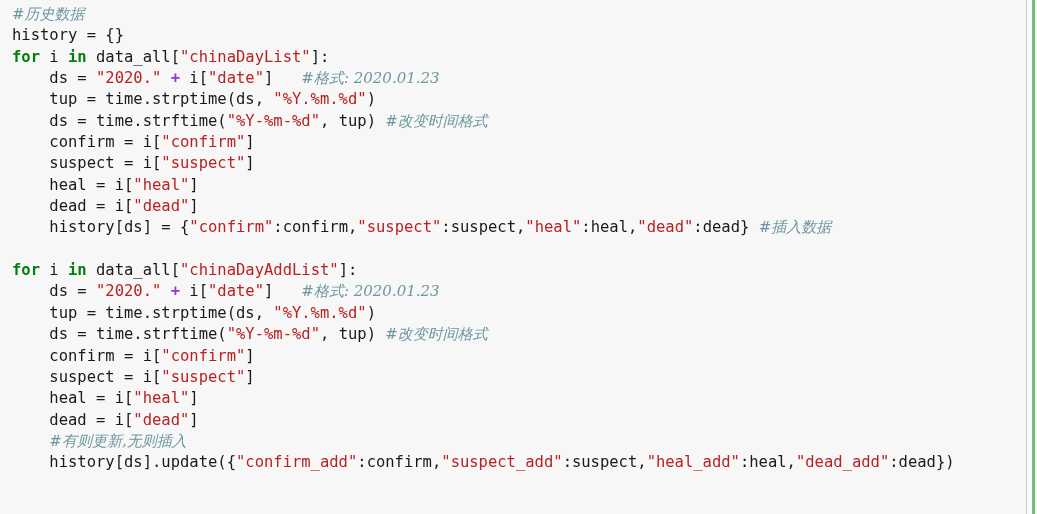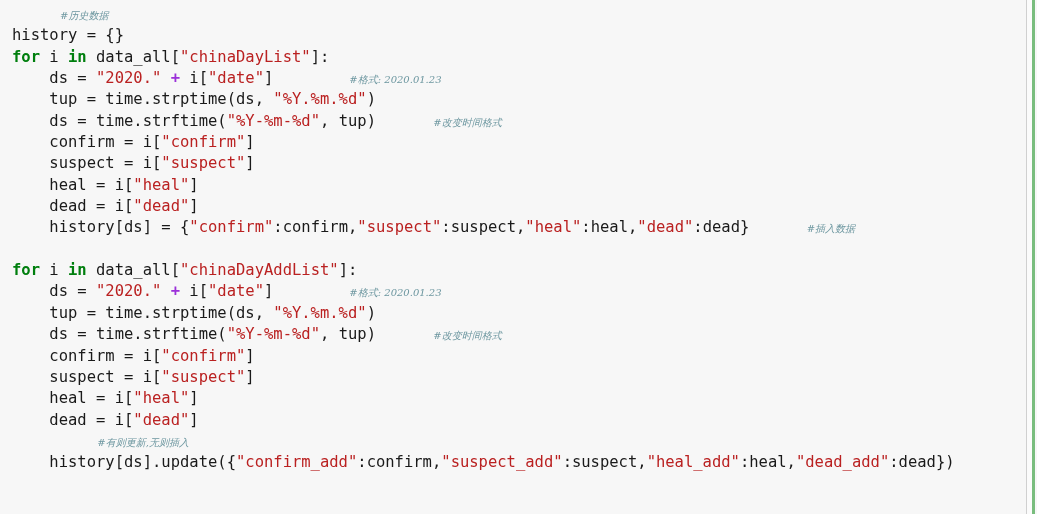--- a/index.html
+++ b/index.html
@@ -52,22 +52,21 @@
     color: #9b30d9;
     font-weight: bold;
   }
   .tok-plain {
     color: #1a1a1a;
   }
   .tok-comment {
     color: #6d97a0;
     font-style: italic;
     font-family: "DejaVu Serif", "Liberation Serif", serif;
-    font-size: 10px;
-    margin-left: 48px;
+    font-size: 15px;
   }
   #gutter-rule {
     position: absolute;
     top: 0;
     left: 1032px;
     width: 3px;
     height: 514px;
     background: #79bd7e;
   }
   #gutter-gap {

